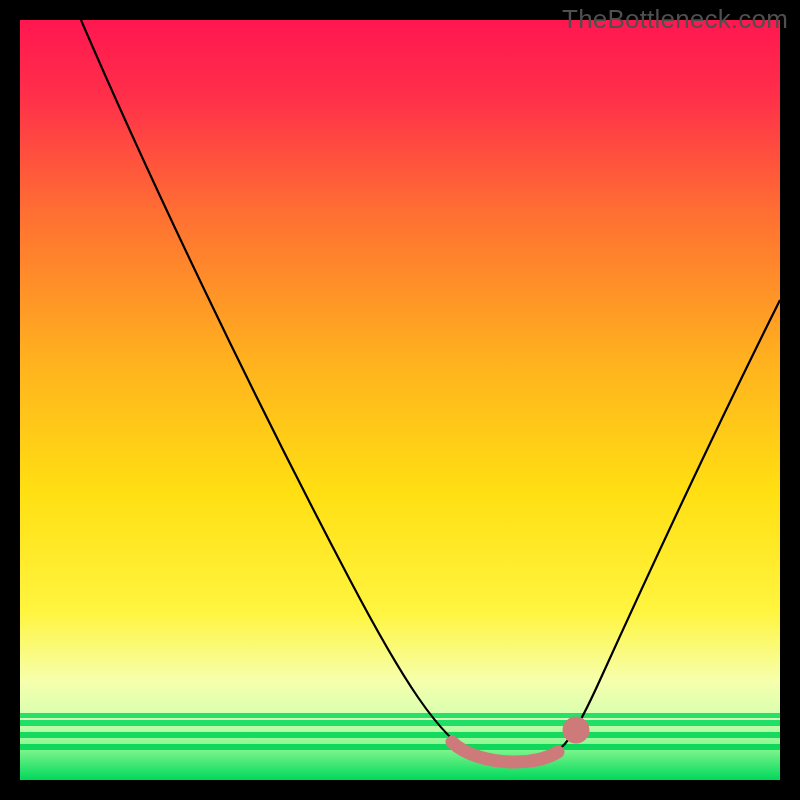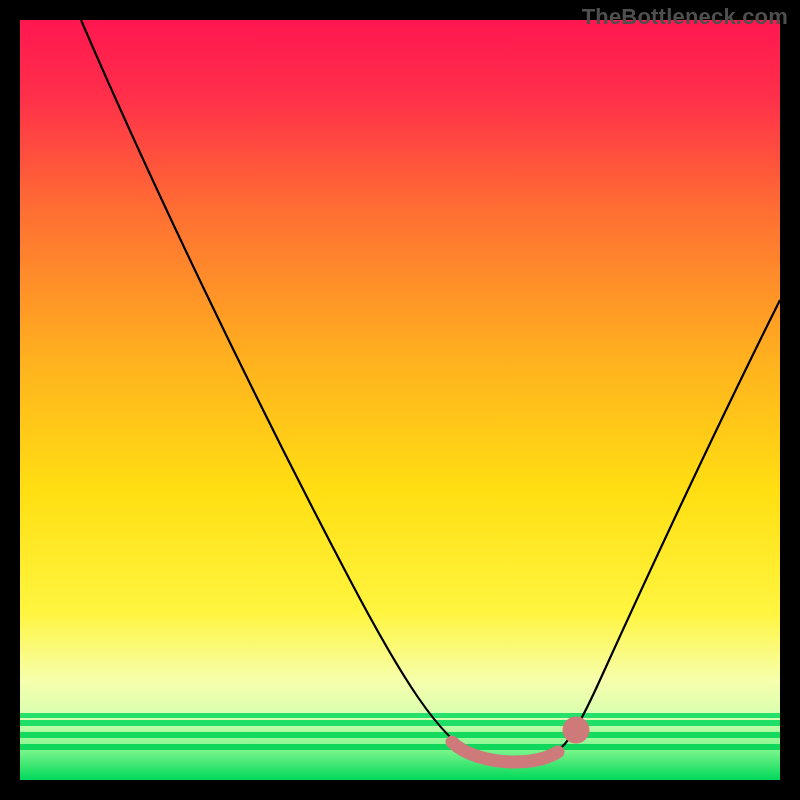--- a/index.html
+++ b/index.html
@@ -31,22 +31,22 @@
     left: 0;
     top: 0;
     width: 760px;
     height: 760px;
   }
   .watermark {
     position: absolute;
     top: 4px;
     right: 12px;
     color: #4f4f4f;
-    font-size: 22px;
-    font-weight: 700;
+    font-size: 26px;
+    font-weight: 400;
     letter-spacing: 0.2px;
   }
 </style>
 </head>
 <body>
 
 <div class="frame">
 
   <svg class="gradient" viewBox="0 0 760 760" preserveAspectRatio="none">
     <defs>

